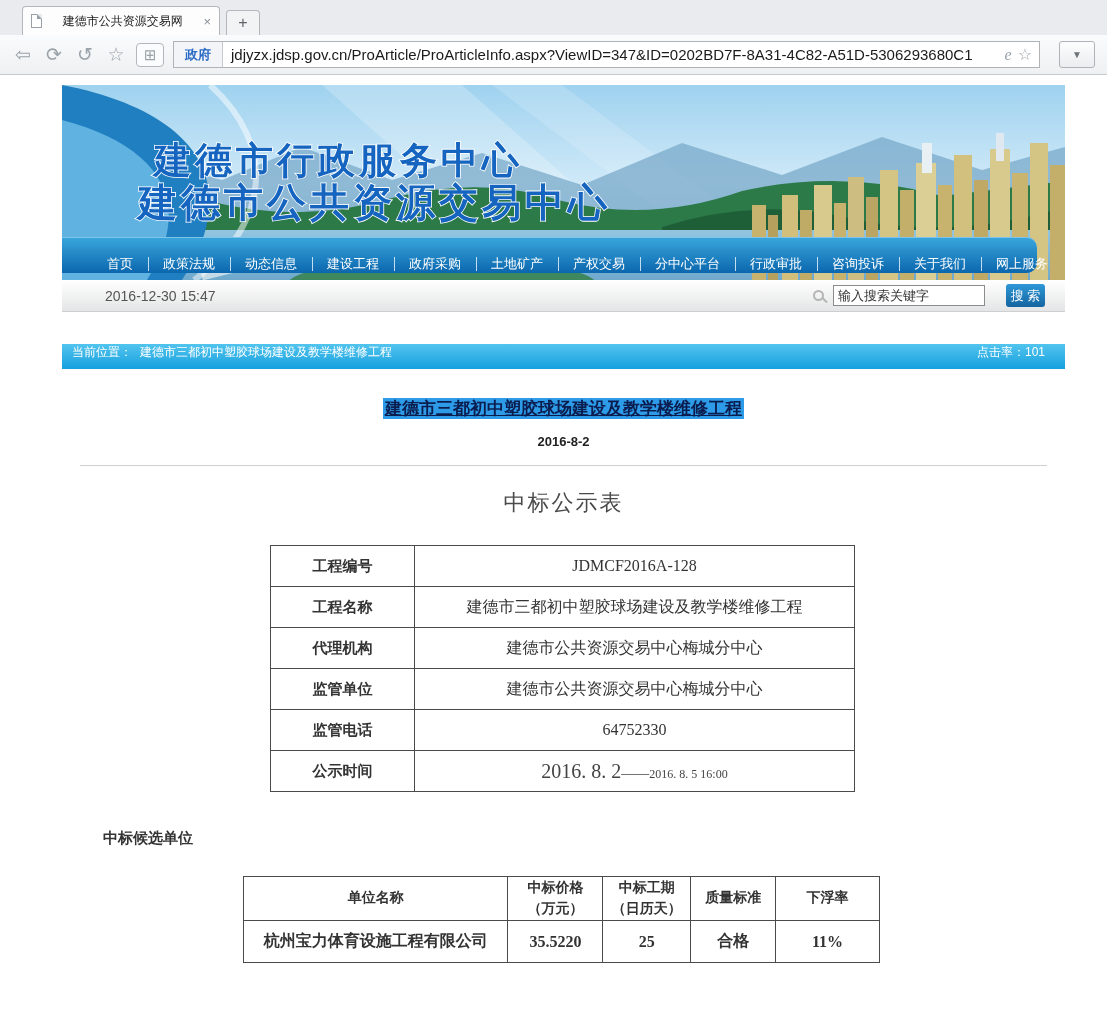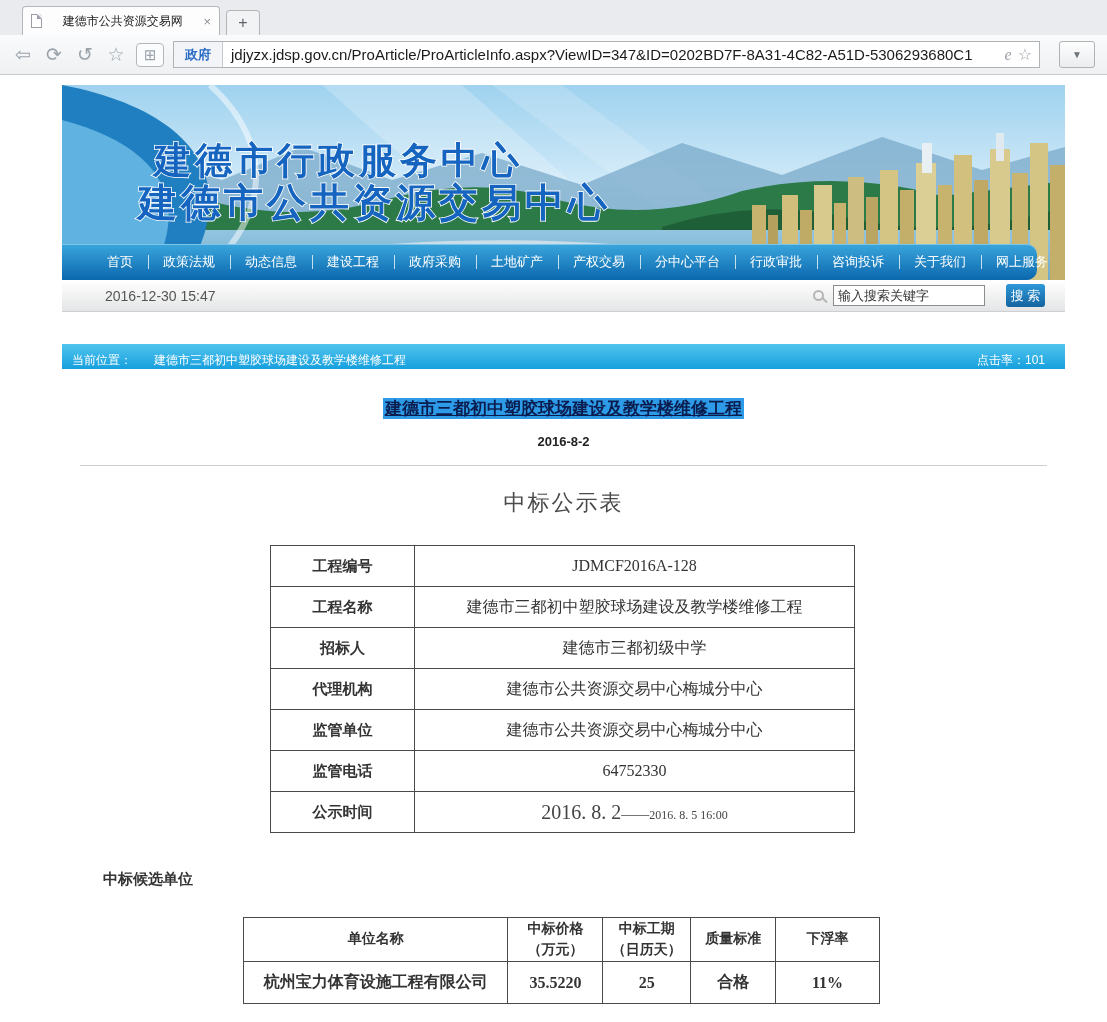--- a/index.html
+++ b/index.html
@@ -31,42 +31,42 @@
   .star-ico { font-size:16px; color:#9aa2aa; padding:0 7px 0 3px; }
   .dd-btn { width:36px; height:27px; border:1px solid #b0b3b6; border-radius:3px; margin-left:10px;
             background:linear-gradient(#fdfdfd,#ebedef); display:flex; align-items:center; justify-content:center;
             color:#6d7379; font-size:10px; }
 
   
   .site { width:1003px; margin:10px 42px 0 62px; }
 
   .banner { position:relative; height:195px; }
   .banner svg { position:absolute; inset:0; display:block; }
-  .mainnav { position:absolute; left:0; bottom:0; width:975px; height:36px;
+  .mainnav { position:absolute; left:0; bottom:7px; width:975px; height:36px;
              background:linear-gradient(#3aa6dc,#0b67ae); border-radius:0 10px 10px 0;
              box-shadow:inset 0 1px 0 rgba(255,255,255,.35);
-             display:flex; align-items:center; padding-left:30px; }
+             display:flex; align-items:flex-end; padding-left:30px; }
   .nav-item { color:#fff; font-size:13px; padding:0 15px; white-space:nowrap; position:relative; cursor:pointer; }
   .nav-item + .nav-item::before { content:''; position:absolute; left:0; top:2px; width:1px; height:14px;
              background:rgba(255,255,255,.75); }
 
   .subheader { height:32px; background:linear-gradient(#ffffff,#e4e5e6); border-bottom:1px solid #cfcfcf;
                display:flex; align-items:center; padding:0 20px 0 43px; }
   .datetime { font-size:14px; color:#555; }
   .searchbox { margin-left:auto; display:flex; align-items:center; gap:9px; }
   .lens { width:11px; height:11px; border:2px solid #b5b5b5; border-radius:50%; position:relative; }
   .lens::after { content:''; position:absolute; width:7px; height:2px; background:#b5b5b5;
                  transform:rotate(45deg); right:-6px; bottom:-2px; }
   .search-input { width:152px; height:21px; border:1px solid #8c8c8c; font-size:13px; padding:1px 4px; color:#222; }
   .search-input::placeholder { color:#333; opacity:1; }
   .search-btn { width:39px; height:23px; border:none; border-radius:3px; color:#fff; font-size:13px;
                 background:linear-gradient(#2f98d8,#14649f); cursor:pointer; margin-left:12px; }
 
   .breadcrumb { margin-top:32px; height:25px; background:linear-gradient(#52c4ee,#16a0de);
-                display:flex; align-items:flex-end; padding:0 20px 0 10px; color:#fff; font-size:12px;gap:14px; }
+                display:flex; align-items:flex-start; padding:0 20px 0 10px; color:#fff; font-size:12px; }
   .crumb-current { margin-left:8px; }
   .hits { margin-left:auto; }
 
   .article { padding-top:28px; }
   .title-row { text-align:center; }
   .article-title { display:inline; font-size:17px; font-weight:bold; color:#0a1d4e;
                    background:#2e9be8; padding:1px 2px; text-decoration:underline; }
   .article-date { text-align:center; font-size:13px; font-weight:bold; color:#222; margin-top:14px; }
   .rule { border:none; border-top:1px solid #cfcfcf; margin:16px 18px 0 18px; }
   .article-sub { text-align:center; font-size:22px; color:#4a4a4a; margin-top:22px; letter-spacing:2px; }
@@ -209,24 +209,20 @@
       <tbody>
           <tr>
         <td class="lbl">工程编号</td>
         <td class="val">JDMCF2016A-128</td>
       </tr>
       <tr>
         <td class="lbl">工程名称</td>
         <td class="val">建德市三都初中塑胶球场建设及教学楼维修工程</td>
       </tr>
       <tr>
-        <td class="lbl">招标人</td>
-        <td class="val">建德市三都初级中学</td>
-      </tr>
-      <tr>
         <td class="lbl">代理机构</td>
         <td class="val">建德市公共资源交易中心梅城分中心</td>
       </tr>
       <tr>
         <td class="lbl">监管单位</td>
         <td class="val">建德市公共资源交易中心梅城分中心</td>
       </tr>
       <tr>
         <td class="lbl">监管电话</td>
         <td class="val">64752330</td>

